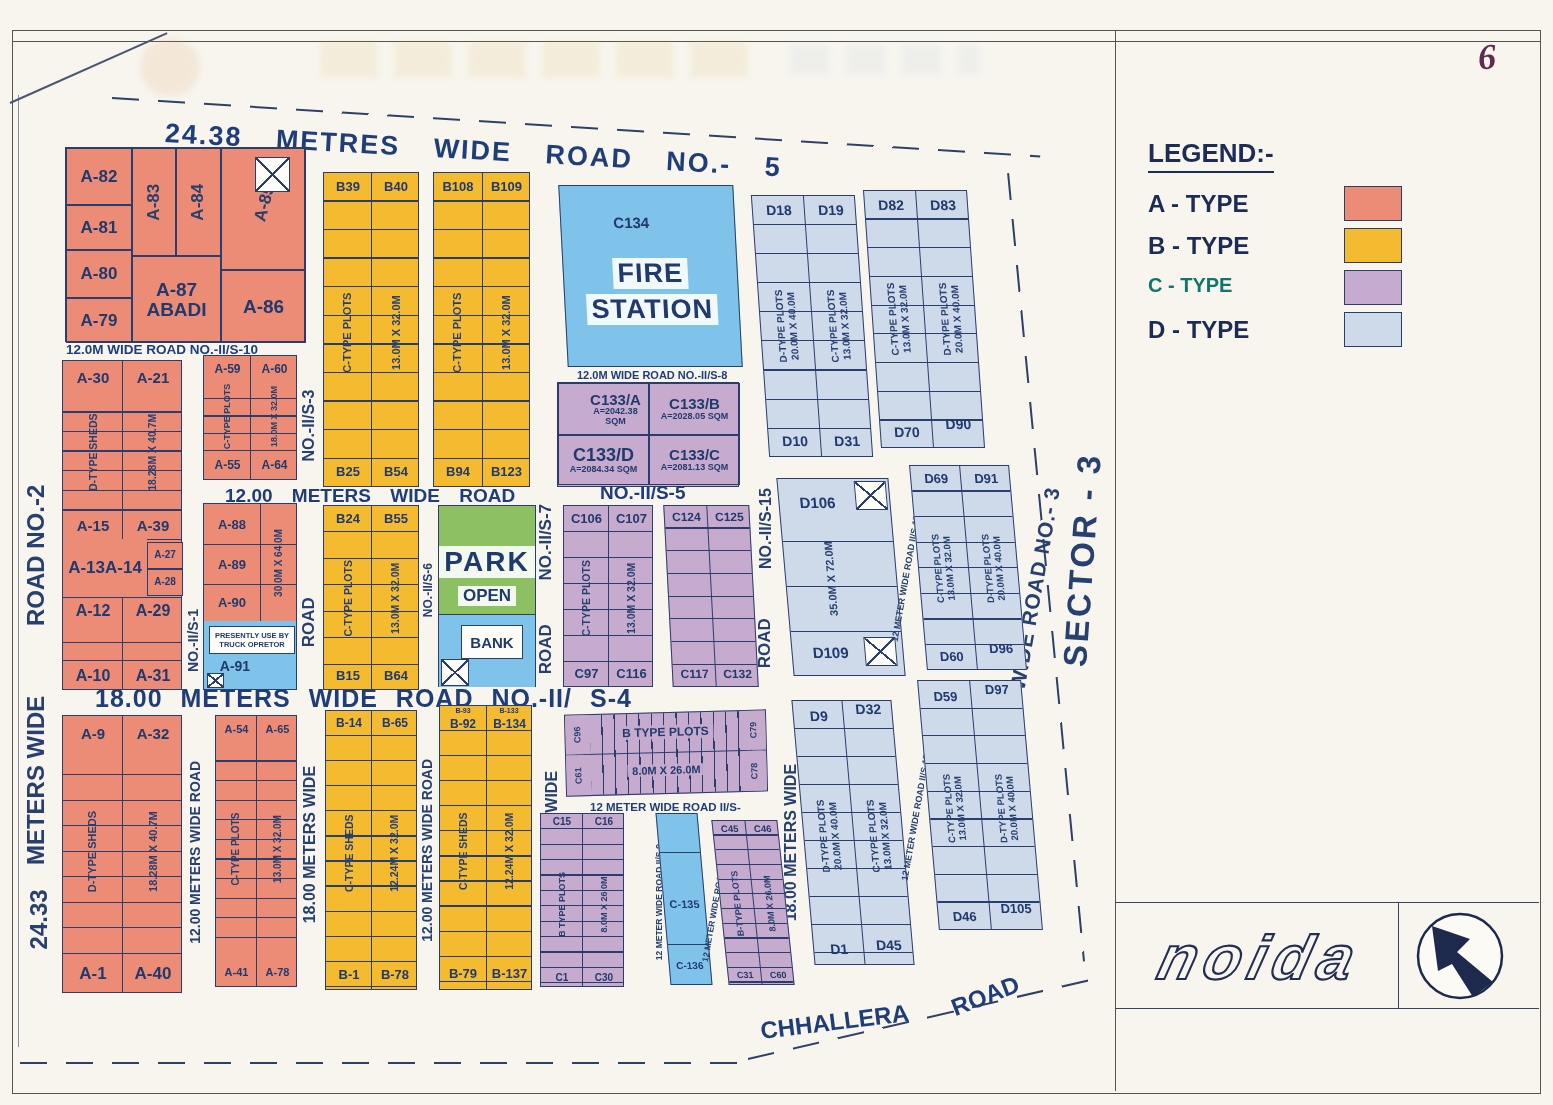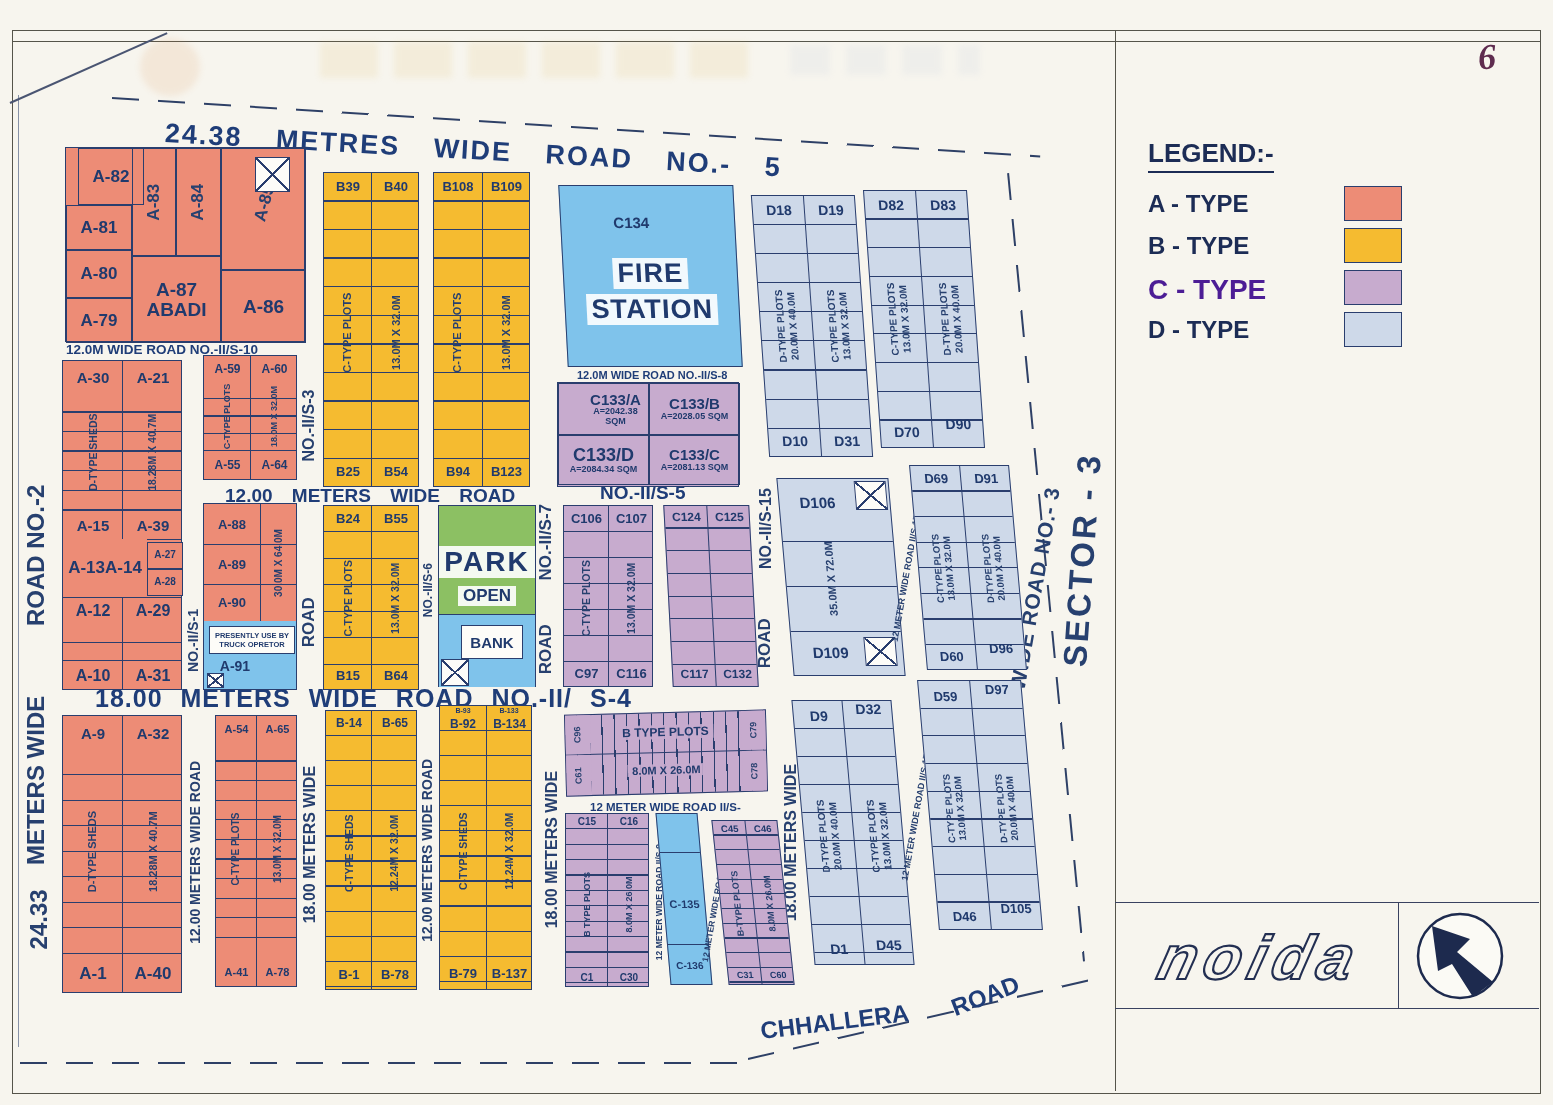--- a/index.html
+++ b/index.html
@@ -70,21 +70,21 @@
     </div>
 
   <div class="vwrap" style="left:990px;top:420px;width:60px;height:500px;">
       <div class="vtxt" style="font-size:21px;letter-spacing:1px;transform:rotate(-80deg);">24.38 METERS WIDE ROAD NO.- 3</div>
     </div>
   <div class="vwrap" style="left:1058px;top:400px;width:48px;height:320px;">
       <div class="vtxt" style="font-size:33px;letter-spacing:3px;transform:rotate(-86deg);">SECTOR - 3</div>
     </div>
 
   <div class="blk" style="left:65px;top:147px;width:240px;height:195px;background:#ED8C76;">
-    <div class="cell" style="left:12px;top:0;width:66px;height:57px;font-size:17px;">A-82</div>
+    <div class="cell" style="left:0;top:0;width:66px;height:57px;font-size:17px;">A-82</div>
     <div class="cell" style="left:0;top:57px;width:66px;height:45px;font-size:17px;">A-81</div>
     <div class="cell" style="left:0;top:102px;width:66px;height:48px;font-size:17px;">A-80</div>
     <div class="cell" style="left:0;top:150px;width:66px;height:45px;font-size:17px;">A-79</div>
     <div class="cell" style="left:66px;top:0;width:44px;height:108px;">
         <div class="vtxt" style="font-size:17px;">A-83</div>
       </div>
     <div class="cell" style="left:110px;top:0;width:45px;height:108px;">
         <div class="vtxt" style="font-size:17px;">A-84</div>
       </div>
     <div class="cell" style="left:155px;top:0;width:85px;height:122px;">
@@ -391,21 +391,21 @@
         <div class="vtxt" style="font-size:9px;">C78</div>
       </div>
     <div class="lab" style="left:30px;top:10px;width:140px;height:18px;font-size:12px;">
         <span class="chip" style="background:rgba(199,171,206,.9);">B TYPE PLOTS</span>
       </div>
     <div class="lab" style="left:30px;top:48px;width:140px;height:18px;font-size:11px;">
         <span class="chip" style="background:rgba(199,171,206,.9);">8.0M X 26.0M</span>
       </div>
   </div>
 
-  <div class="blk" style="left:565px;top:813px;width:84px;height:174px;background:#C7ABCE;">
+  <div class="blk" style="left:540px;top:813px;width:84px;height:174px;background:#C7ABCE;">
     <div class="vline"></div>
     <div class="stripes" style="top:0;height:100%;background:repeating-linear-gradient(to bottom,transparent 0 14.2px,#2a3e6e 14.2px 15.4px);"></div>
     <div class="lab" style="left:0;top:0;width:42px;height:14px;font-size:10px;">C15</div>
     <div class="lab" style="left:42px;top:0;width:42px;height:14px;font-size:10px;">C16</div>
     <div class="vwrap" style="left:0;top:30px;width:42px;height:120px;">
         <div class="vtxt" style="font-size:9px;">B TYPE PLOTS</div>
       </div>
     <div class="vwrap" style="left:42px;top:30px;width:42px;height:120px;">
         <div class="vtxt" style="font-size:9px;">8.0M X 26.0M</div>
       </div>
@@ -568,21 +568,21 @@
     <div class="lab" style="left:0;top:222px;width:52px;height:26px;font-size:13px;">D46</div>
     <div class="lab" style="left:52px;top:214px;width:52px;height:26px;font-size:13px;">D105</div>
   </div>
 
   <div class="abs" style="left:1148px;top:138px;font-size:26px;font-weight:bold;color:#1c2c55;border-bottom:2.2px solid #1c2c55;padding-bottom:2px;">LEGEND:-</div>
 
   <div class="abs" style="left:1148px;top:190px;font-size:24px;font-weight:bold;color:#1c2c55;">A - TYPE</div>
   <div class="abs" style="left:1344px;top:186px;width:56px;height:33px;border:1.6px solid #2a3e6e;background:#ED8C76;"></div>
   <div class="abs" style="left:1148px;top:232px;font-size:24px;font-weight:bold;color:#1c2c55;">B - TYPE</div>
   <div class="abs" style="left:1344px;top:228px;width:56px;height:33px;border:1.6px solid #2a3e6e;background:#F5BB30;"></div>
-  <div class="abs" style="left:1148px;top:274px;font-size:28px;font-weight:bold;color:#4c1d95;">C - TYPE</div>
+  <div class="abs" style="left:1148px;top:274px;font-size:20px;font-weight:bold;color:#0f766e;">C - TYPE</div>
   <div class="abs" style="left:1344px;top:270px;width:56px;height:33px;border:1.6px solid #2a3e6e;background:#C7ABCE;"></div>
   <div class="abs" style="left:1148px;top:316px;font-size:24px;font-weight:bold;color:#1c2c55;">D - TYPE</div>
   <div class="abs" style="left:1344px;top:312px;width:56px;height:33px;border:1.6px solid #2a3e6e;background:#CED9E9;"></div>
 
   <div class="abs serif" style="left:1478px;top:36px;font-size:36px;font-weight:bold;font-style:italic;color:#5f2c4f;transform:rotate(-4deg);">6</div>
 
   <div class="hl" style="left:1115px;top:902px;width:424px;background:#3a4260;"></div>
   <div class="vl" style="left:1398px;top:902px;height:106px;background:#3a4260;"></div>
   <div class="hl" style="left:1115px;top:1008px;width:424px;background:#3a4260;"></div>
 

